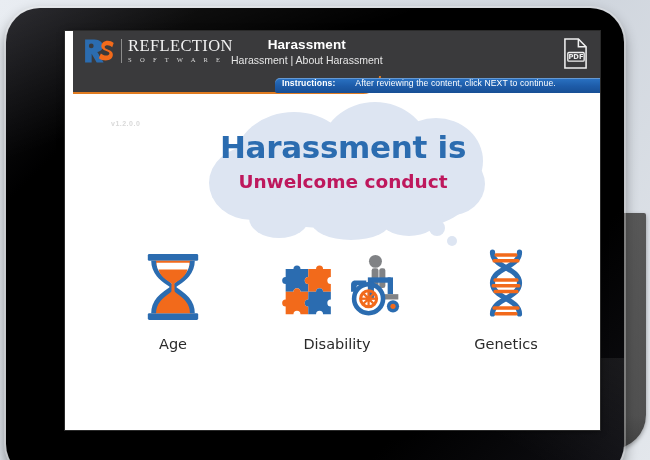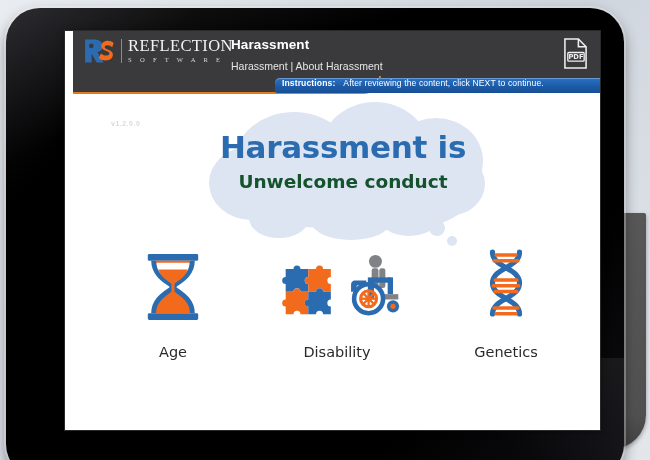--- a/index.html
+++ b/index.html
@@ -85,22 +85,22 @@
   .brand-divider{
     width:1px;height:24px;background:#8d8d8d;margin-right:6px;
   }
   .version{
     position:absolute;left:38px;top:42px;color:#d9d9d9;font-size:7px;
     font-weight:bold;letter-spacing:.5px;z-index:6;
   }
   .header-titles{
     position:absolute;left:158px;top:6px;
   }
-  .hdr-title{color:#ffffff;font-size:13.5px;font-weight:bold;letter-spacing:.1px;}
-  .hdr-sub{color:#e6e6e6;font-size:10.5px;margin-top:8px;}
+  .hdr-title{color:#ffffff;font-size:13.5px;font-weight:bold;letter-spacing:.1px;text-align:center;}
+  .hdr-sub{color:#e6e6e6;font-size:10.5px;margin-top:2px;}
 
   .pdf-icon{
     position:absolute;right:12px;top:7px;width:25px;height:19px;
   }
 
   
   .subbar{
     position:relative;height:16px;width:100%;background:#ffffff;
   }
   .subbar-dark{
@@ -129,54 +129,54 @@
     position:absolute;left:202px;top:0px;height:15px;width:325px;
     background:linear-gradient(180deg,#2a73c4 0%,#1d5ba8 55%,#174f95 100%);
     border-top-left-radius:5px;border-bottom-left-radius:2px;
     display:flex;
     box-shadow:inset 0 1px 0 rgba(255,255,255,.28);
   }
   .instr-label{
     color:#ffffff;font-size:8.6px;font-weight:bold;margin-left:7px;letter-spacing:.1px;
   }
   .instr-text{
-    color:#ffffff;font-size:8.6px;margin-left:8px;letter-spacing:.1px;
+    color:#ffffff;font-size:8.6px;margin-left:20px;letter-spacing:.1px;
   }
 
   
   .slide{
     position:relative;width:100%;height:336px;background:#fff;
   }
 
   
   .bubble-wrap{position:absolute;left:120px;top:8px;width:300px;height:135px;}
   .bubble-text{
     position:absolute;left:0;top:0;width:100%;text-align:center;
     z-index:3;
   }
   .bubble-line1{
     color:#2b6cb0;font-size:31px;font-weight:bold;letter-spacing:-.3px;
     margin-top:27px;font-family:"DejaVu Sans", sans-serif;text-align:center;
   }
   .bubble-line2{
-    color:#14532d;font-size:18.5px;font-weight:bold;margin-top:6px;
+    color:#be185d;font-size:18.5px;font-weight:bold;margin-top:6px;
     font-family:"DejaVu Sans", sans-serif;
   }
   .puff{position:absolute;background:#dde5f2;border-radius:50%;}
 
   
   .icon-row{
     position:absolute;left:0;top:150px;width:100%;height:120px;
   }
   .icon-cell{
     position:absolute;top:0;width:140px;text-align:center;
   }
   .icon-cell .glyph{height:78px;display:flex;align-items:flex-end;justify-content:center;}
   .icon-label{
-    margin-top:22px;font-size:14.5px;color:#2a2a2a;
+    margin-top:14px;font-size:14.5px;color:#2a2a2a;
     font-family:"DejaVu Sans", sans-serif;
   }
 </style>
 </head>
 <body>
 
 <div class="bg"></div>
 
 <div class="device-gray">
   <div class="device-gray-cam"></div>

